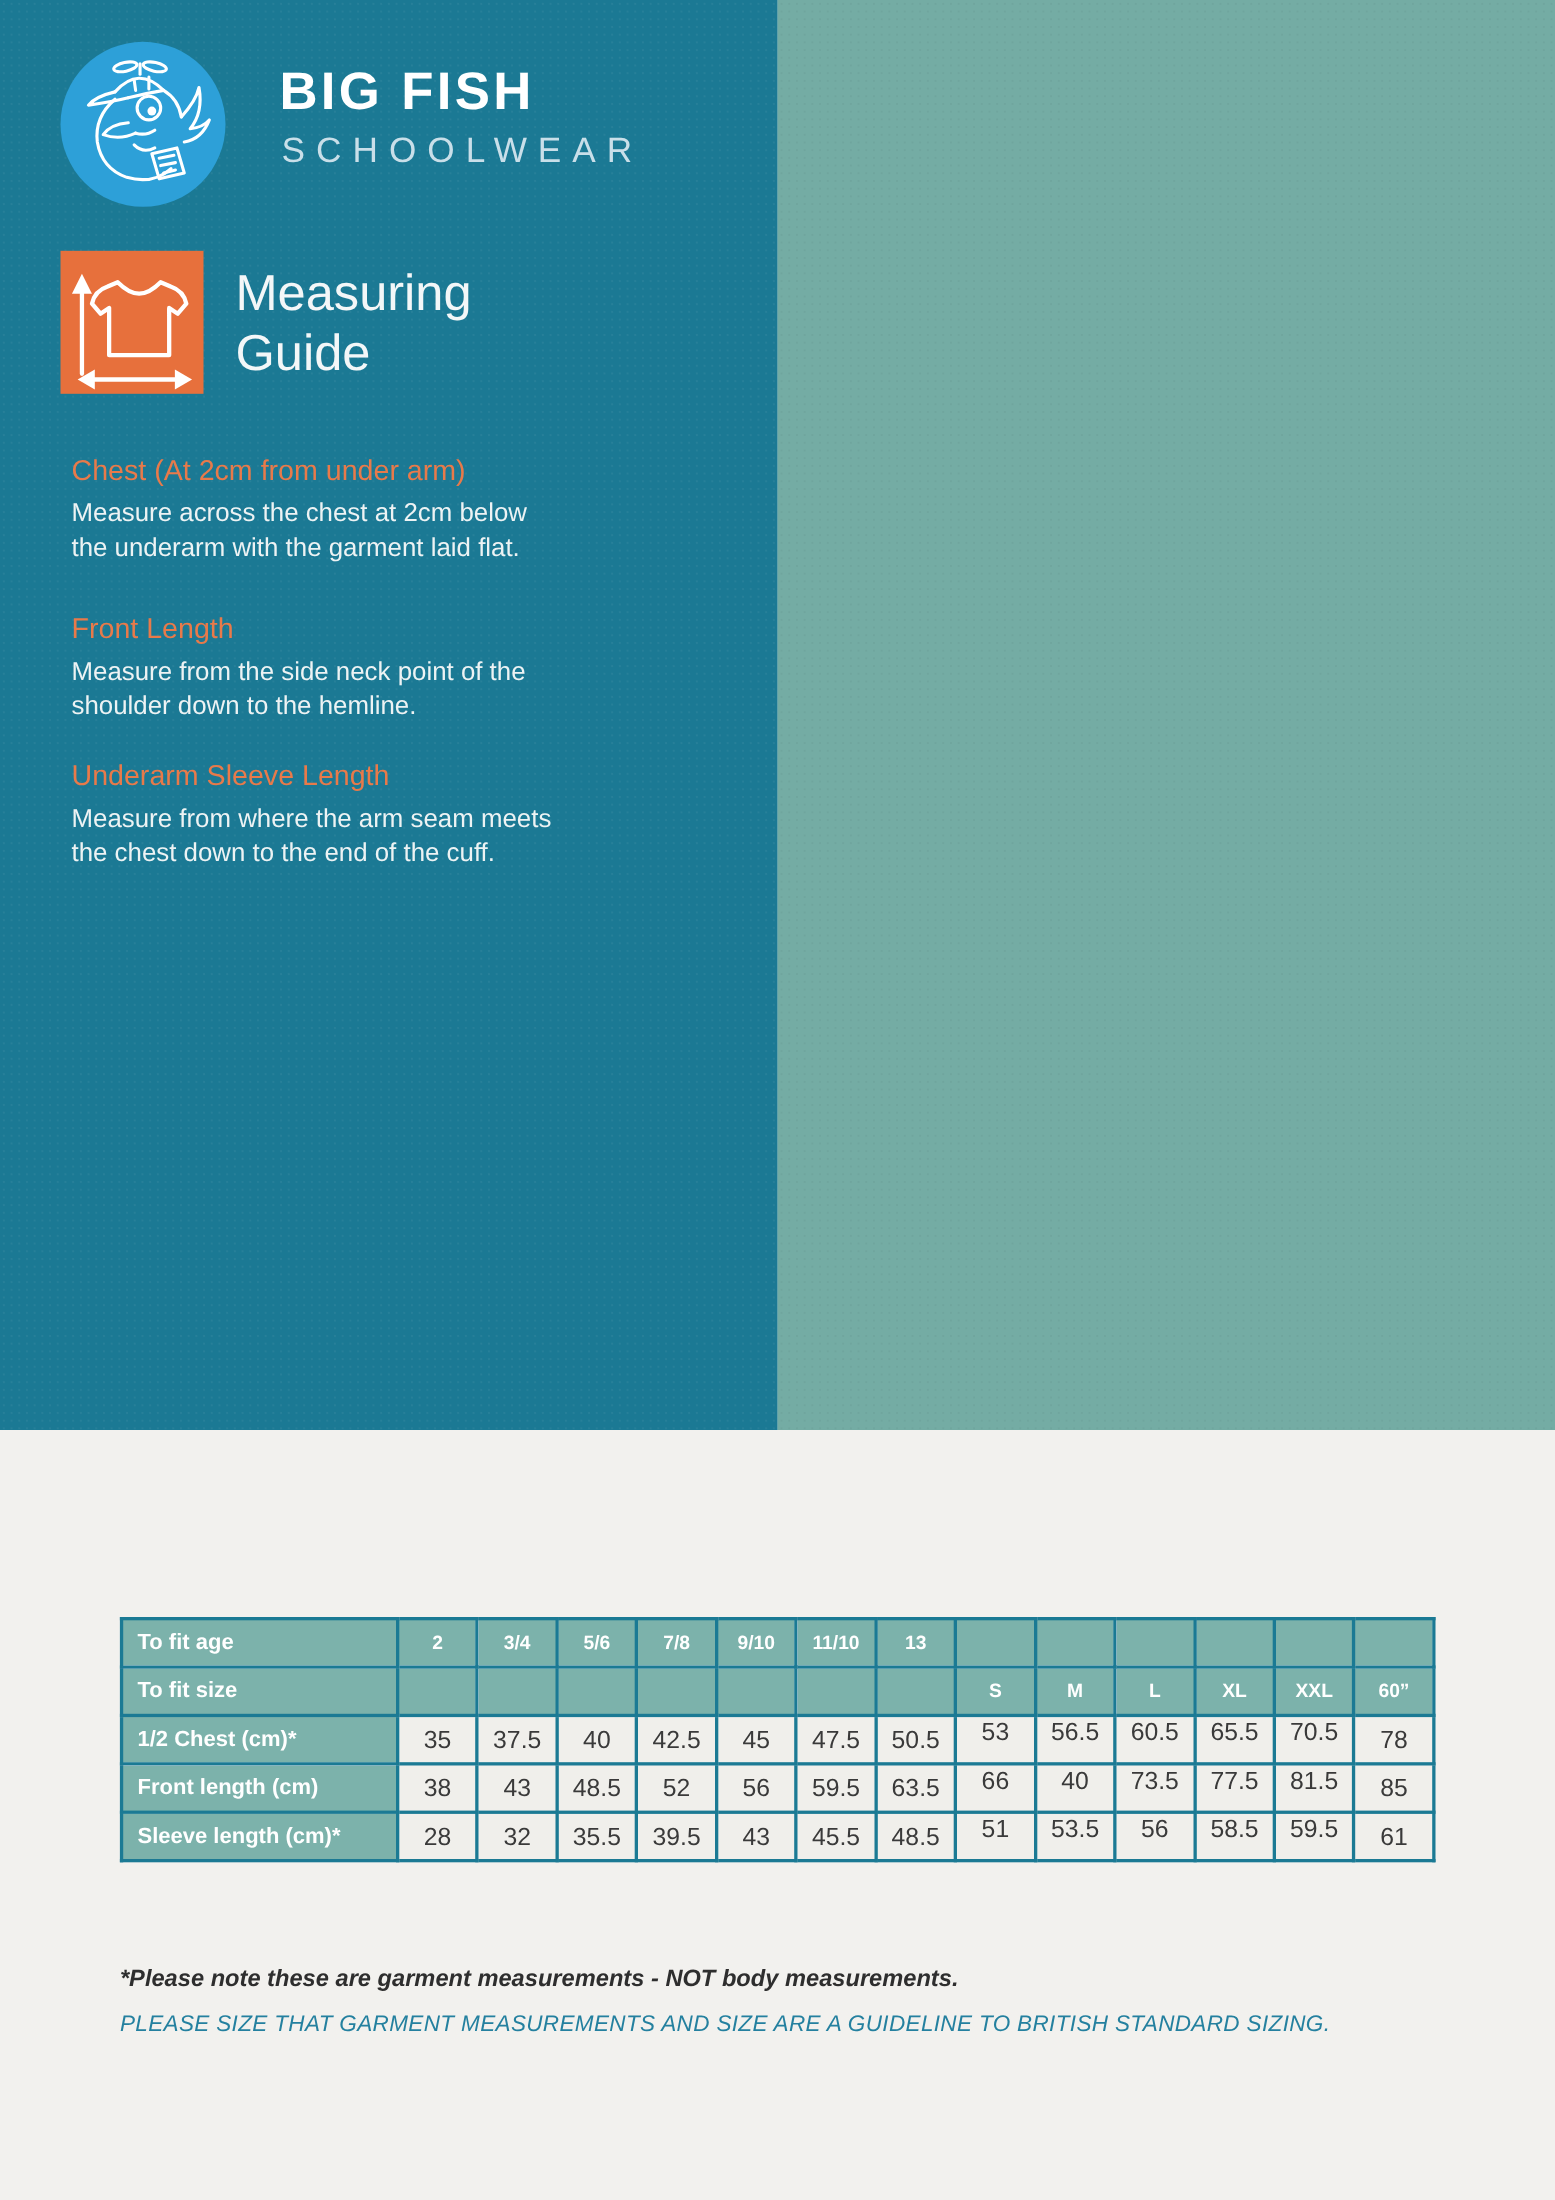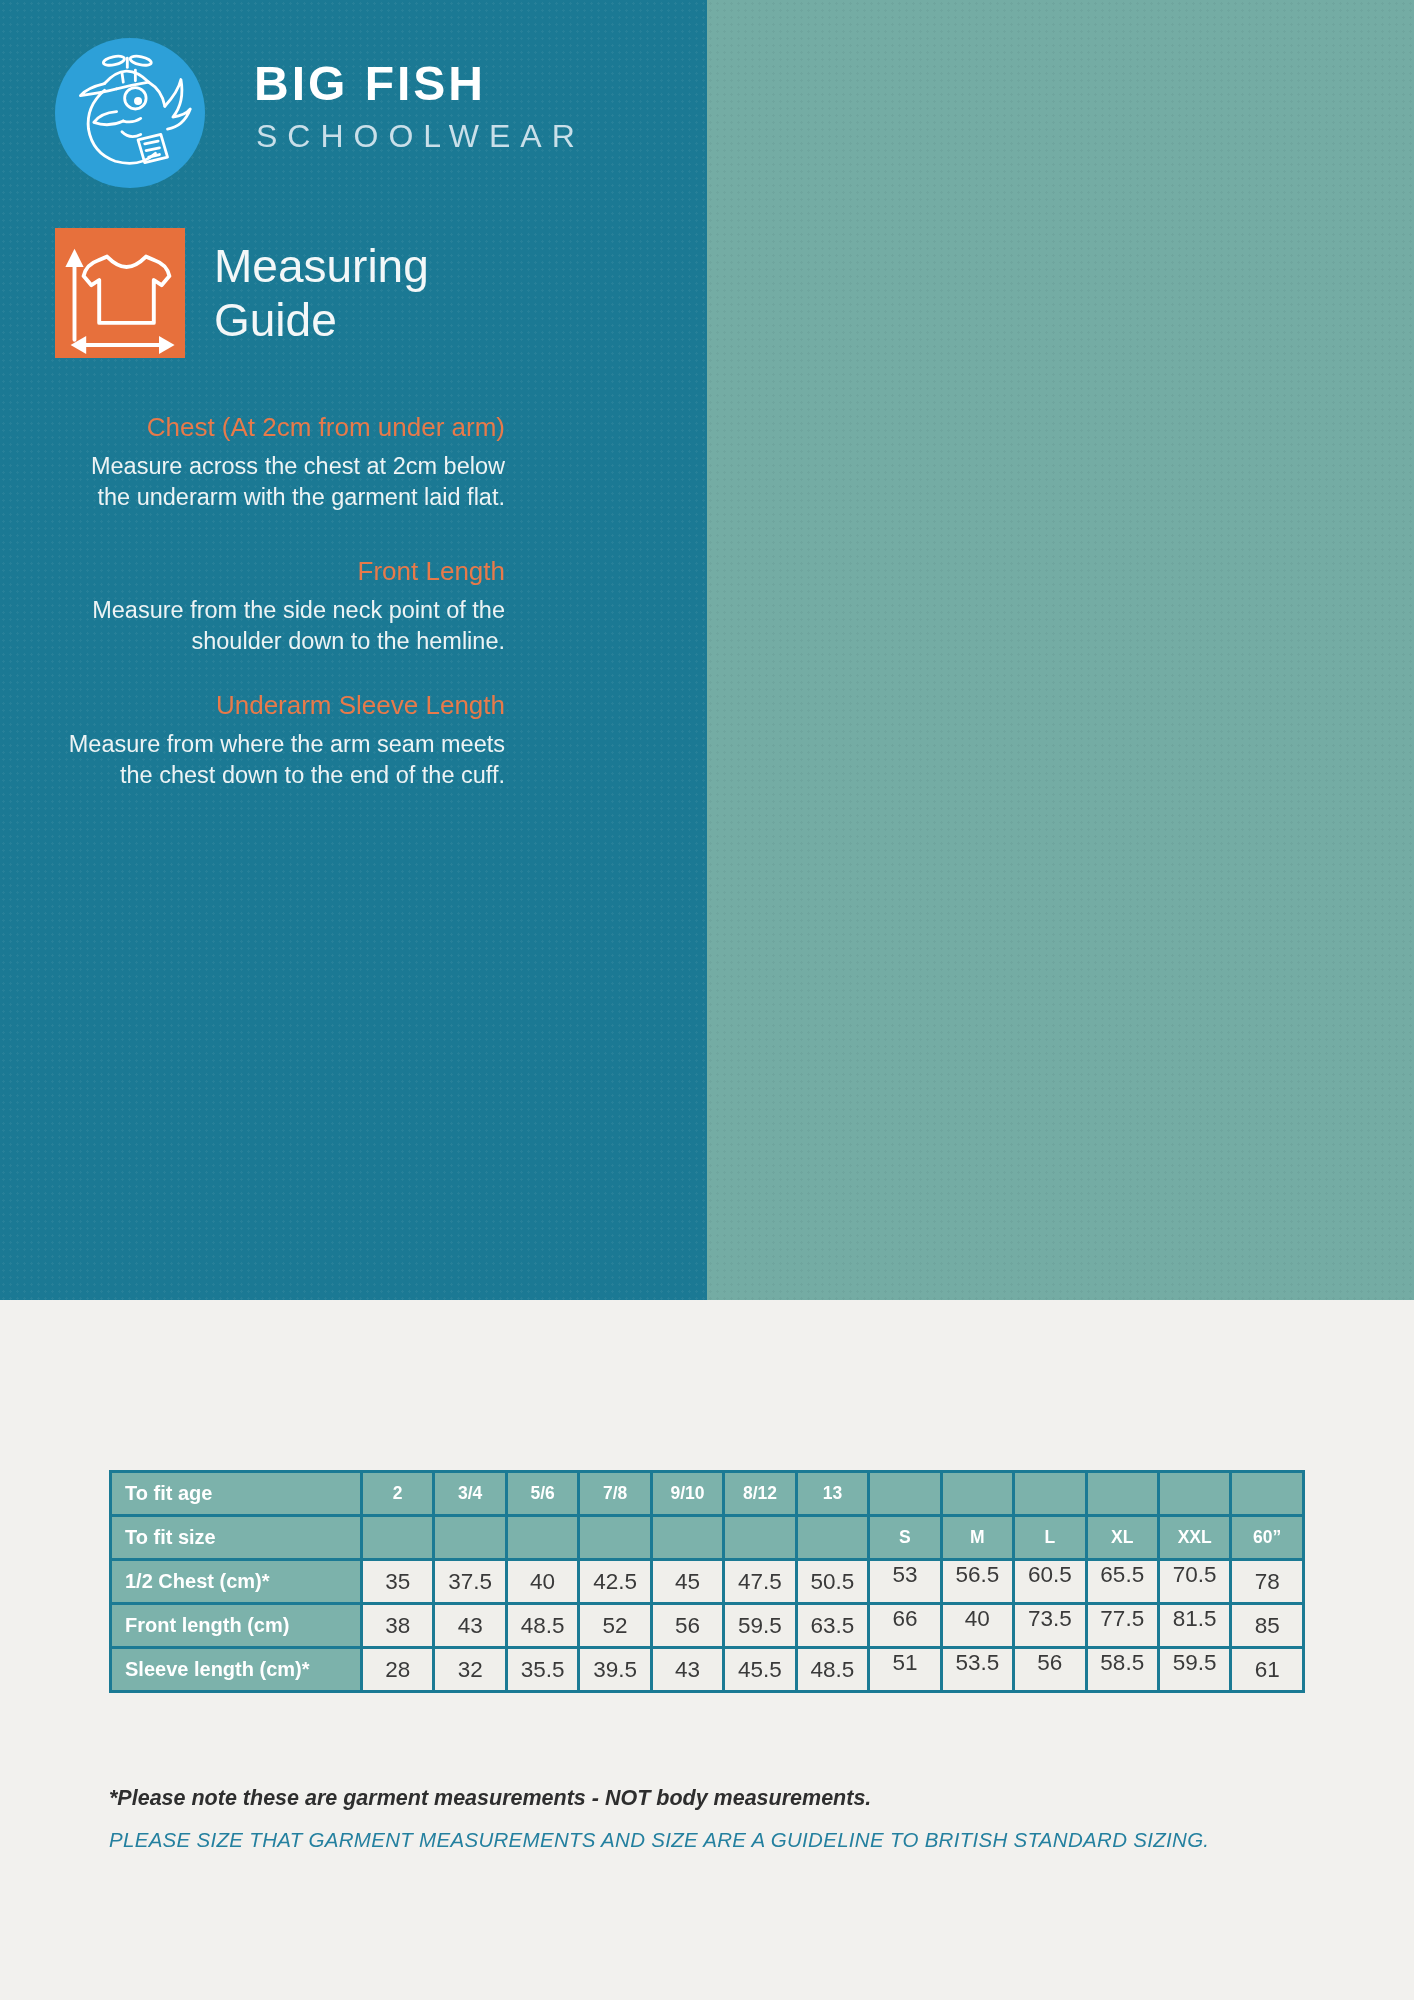--- a/index.html
+++ b/index.html
@@ -24,21 +24,21 @@
   .logo-circle{position:absolute;left:55px;top:38px;width:150px;height:150px;border-radius:50%;background:var(--logo-blue);}
   .logo-circle svg{position:absolute;left:8px;top:6px;}
   .brand-name{position:absolute;left:254px;top:56px;font-size:48px;font-weight:700;letter-spacing:3px;color:#ffffff;}
   .brand-sub{position:absolute;left:256px;top:118px;font-size:32px;font-weight:400;letter-spacing:10px;color:#C9DFE9;}
 
   
   .guide-icon-box{position:absolute;left:55px;top:228px;width:130px;height:130px;background:var(--accent-orange);}
   .guide-title{position:absolute;left:214px;top:240px;font-size:46px;font-weight:400;color:#F3F7F8;line-height:1.17;}
 
   
-  .section{position:absolute;left:55px;width:450px;text-align:right;}
+  .section{position:absolute;left:65px;width:450px;}
   .section h3{font-size:26px;font-weight:400;color:var(--heading-orange);margin-bottom:8px;}
   .section p{font-size:23.5px;font-weight:400;color:#EDF3F4;line-height:1.33;}
   #sec-chest{top:412px;} #sec-front{top:556px;} #sec-sleeve{top:690px;}
 
   
   .tablewrap{position:absolute;left:109px;top:1470px;width:1196px;}
   .tbl-title{background:var(--table-teal);color:#fff;font-size:34px;font-weight:400;text-align:center;
     height:72px;line-height:72px;border:3px solid var(--table-teal);border-bottom:none;}
   table.size{width:100%;border-collapse:collapse;table-layout:fixed;border:3px solid var(--table-teal);}
   table.size th,table.size td{border:3px solid var(--table-teal);height:44px;overflow:hidden;}
@@ -148,21 +148,21 @@
           <col>
       </colgroup>
       <tbody>
           <tr class="hdr-row">
             <th>To fit age</th>
             <td><span>2</span></td>
             <td><span>3/4</span></td>
             <td><span>5/6</span></td>
             <td><span>7/8</span></td>
             <td><span>9/10</span></td>
-            <td><span>8/12</span></td>
+            <td><span>11/10</span></td>
             <td><span>13</span></td>
             <td><span></span></td>
             <td><span></span></td>
             <td><span></span></td>
             <td><span></span></td>
             <td><span></span></td>
             <td><span></span></td>
           </tr>
           <tr class="hdr-row">
             <th>To fit size</th>

